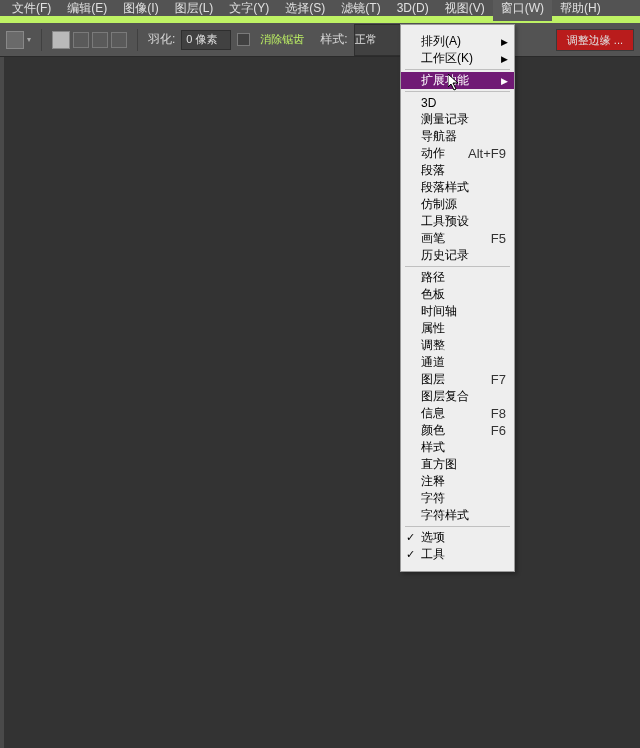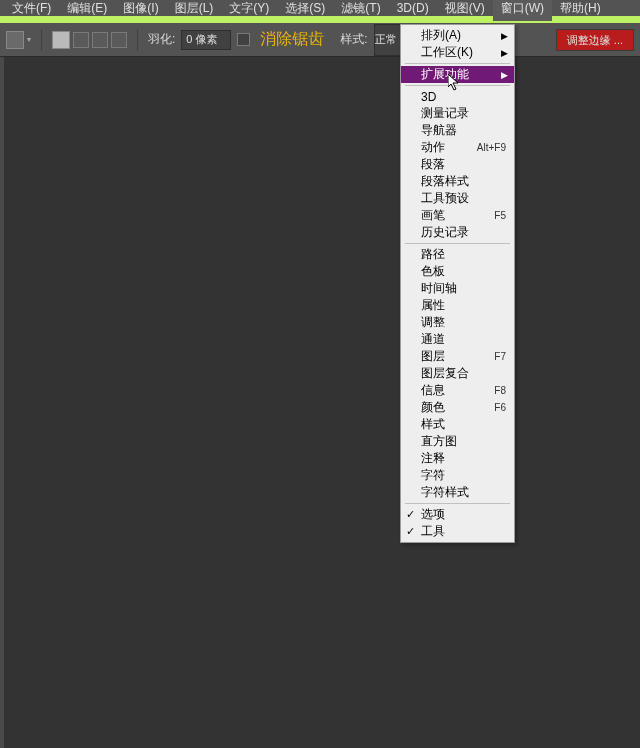--- a/index.html
+++ b/index.html
@@ -13,32 +13,32 @@
 .tool-icon-group { display: flex; gap: 3px; align-items: center; }
 .tool-square { width: 18px; height: 18px; border: 1px solid #888; display: inline-block; background: #6a6a6a; }
 .tool-square.light { background: #bababa; }
 .tool-small { width: 16px; height: 16px; border: 1px solid #7a7a7a; background: #5a5a5a; }
 .divider { width: 1px; height: 22px; background: #404040; margin: 0 4px; }
 
 .label { color: #d8d8d8; font-size: 12px; }
 .input-combo { display: flex; align-items: center; }
 .num-input { background: #414141; border: 1px solid #2e2e2e; color: #e0e0e0; font-size: 11px; padding: 8px 4px; width: 50px; height: 20px; }
 .checkbox-box { width: 13px; height: 13px; border: 1px solid #7a7a7a; background: #414141; margin-right: 4px; }
-.disabled-label { color: #eab308; font-size: 16px; }
+.disabled-label { color: #bef264; font-size: 11px; }
 .select-box { background: #414141; border: 1px solid #2e2e2e; color: #e0e0e0; font-size: 11px; padding: 2px 0; width: 58px; height: 32px; display: flex; align-items: center; justify-content: space-between; }
 .select-caret { font-size: 8px; color: #aaa; }
 .right-btn { background: #b91c1c; border: 1px solid #3a3a3a; color: #e0e0e0; font-size: 11px; padding: 3px 10px; height: 22px; margin-left: auto; }
 
 .canvas-area { position: absolute; top: 57px; left: 0; right: 0; bottom: 0; background: #333333; }
 .left-strip { position: absolute; left: 0; top: 0; width: 4px; height: 100%; background: #4a4a4a; }
 
-.dropdown { position: absolute; top: 24px; left: 400px; width: 115px; background: #eeeeee; border: 1px solid #9a9a9a; box-shadow: 2px 2px 4px rgba(0,0,0,0.3); z-index: 100; padding: 2px 0; }
+.dropdown { position: absolute; top: 24px; left: 400px; width: 115px; background: #eeeeee; border: 1px solid #9a9a9a; box-shadow: 2px 2px 4px rgba(0,0,0,0.3); z-index: 100; padding: 8px 0; }
 .dd-item { display: flex; align-items: center; font-size: 12px; color: #000; padding: 2px 8px 2px 20px; position: relative; height: 17px; }
 .dd-item.highlight { background: #701a75; color: #fff; }
-.dd-shortcut { margin-left: auto; font-size: 10px; color: #333; }
+.dd-shortcut { margin-left: auto; font-size: 13px; color: #333; }
 .dd-arrow { position: absolute; right: 6px; font-size: 9px; }
 .dd-sep { height: 1px; background: #c0c0c0; margin: 2px 4px; }
 .dd-check { position: absolute; left: 5px; font-size: 11px; }
 
 .cursor { position: absolute; top: 74px; left: 448px; z-index: 200; pointer-events: none; }
 .cursor svg { display: block; }
 </style>
 </head>
 <body>
 
@@ -116,20 +116,23 @@
       <span>动作</span>
       <span class="dd-shortcut">Alt+F9</span>
     </div>
     <div class="dd-item">
       <span>段落</span>
     </div>
     <div class="dd-item">
       <span>段落样式</span>
     </div>
     <div class="dd-item">
+      <span>仿制源</span>
+    </div>
+    <div class="dd-item">
       <span>工具预设</span>
     </div>
     <div class="dd-item">
       <span>画笔</span>
       <span class="dd-shortcut">F5</span>
     </div>
     <div class="dd-item">
       <span>历史记录</span>
     </div>
     <div class="dd-sep"></div>

